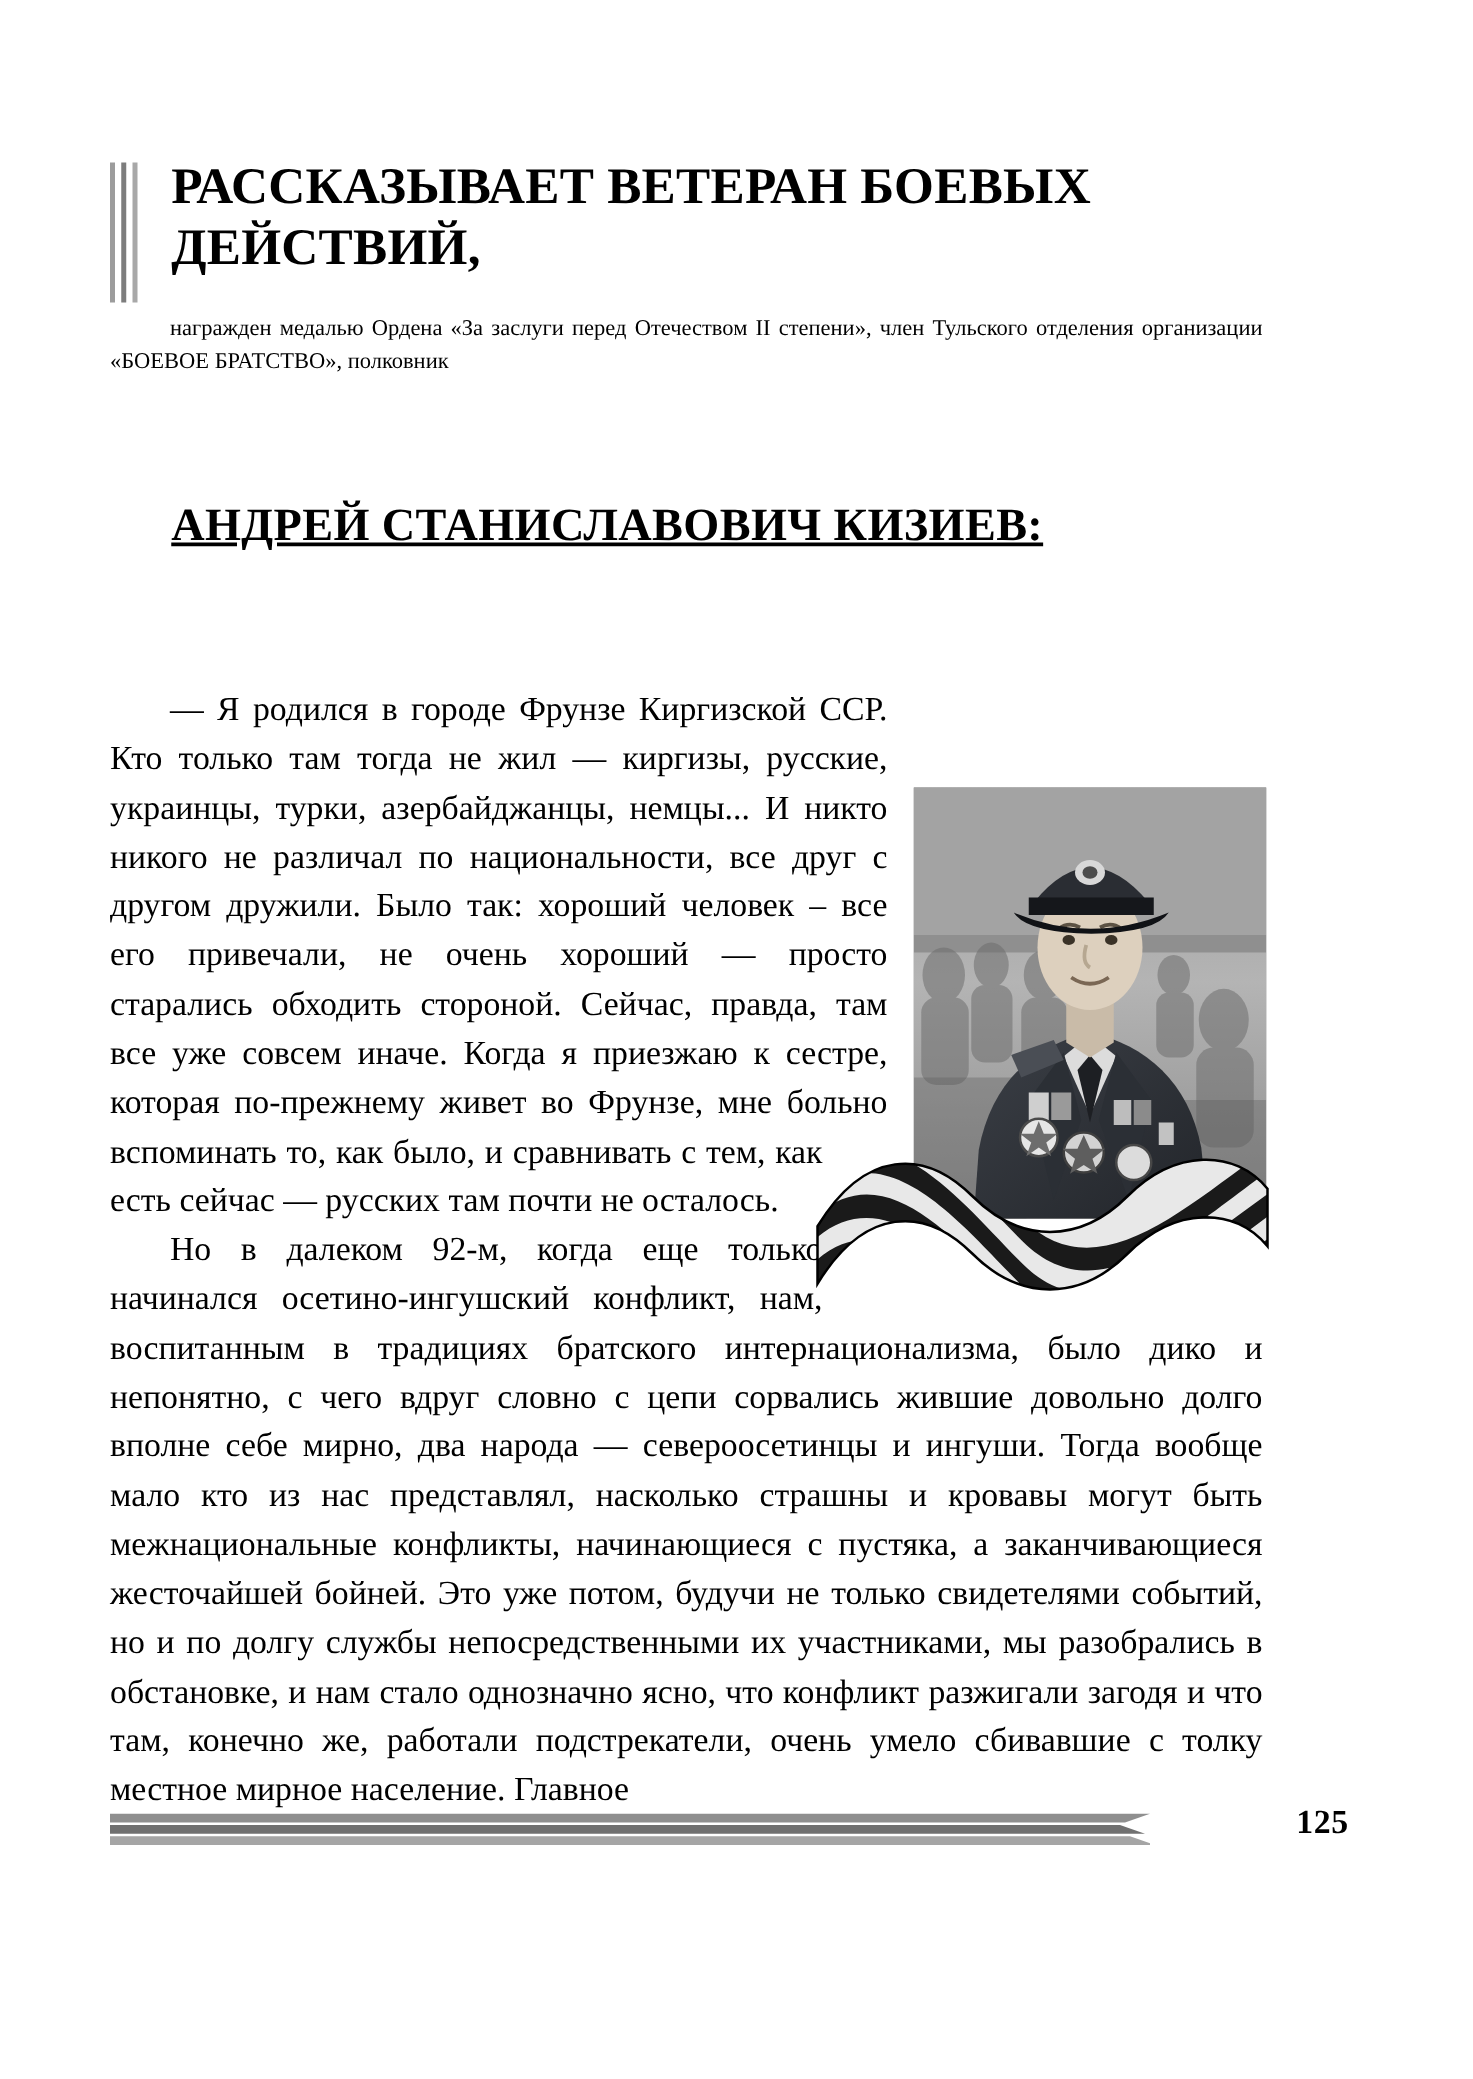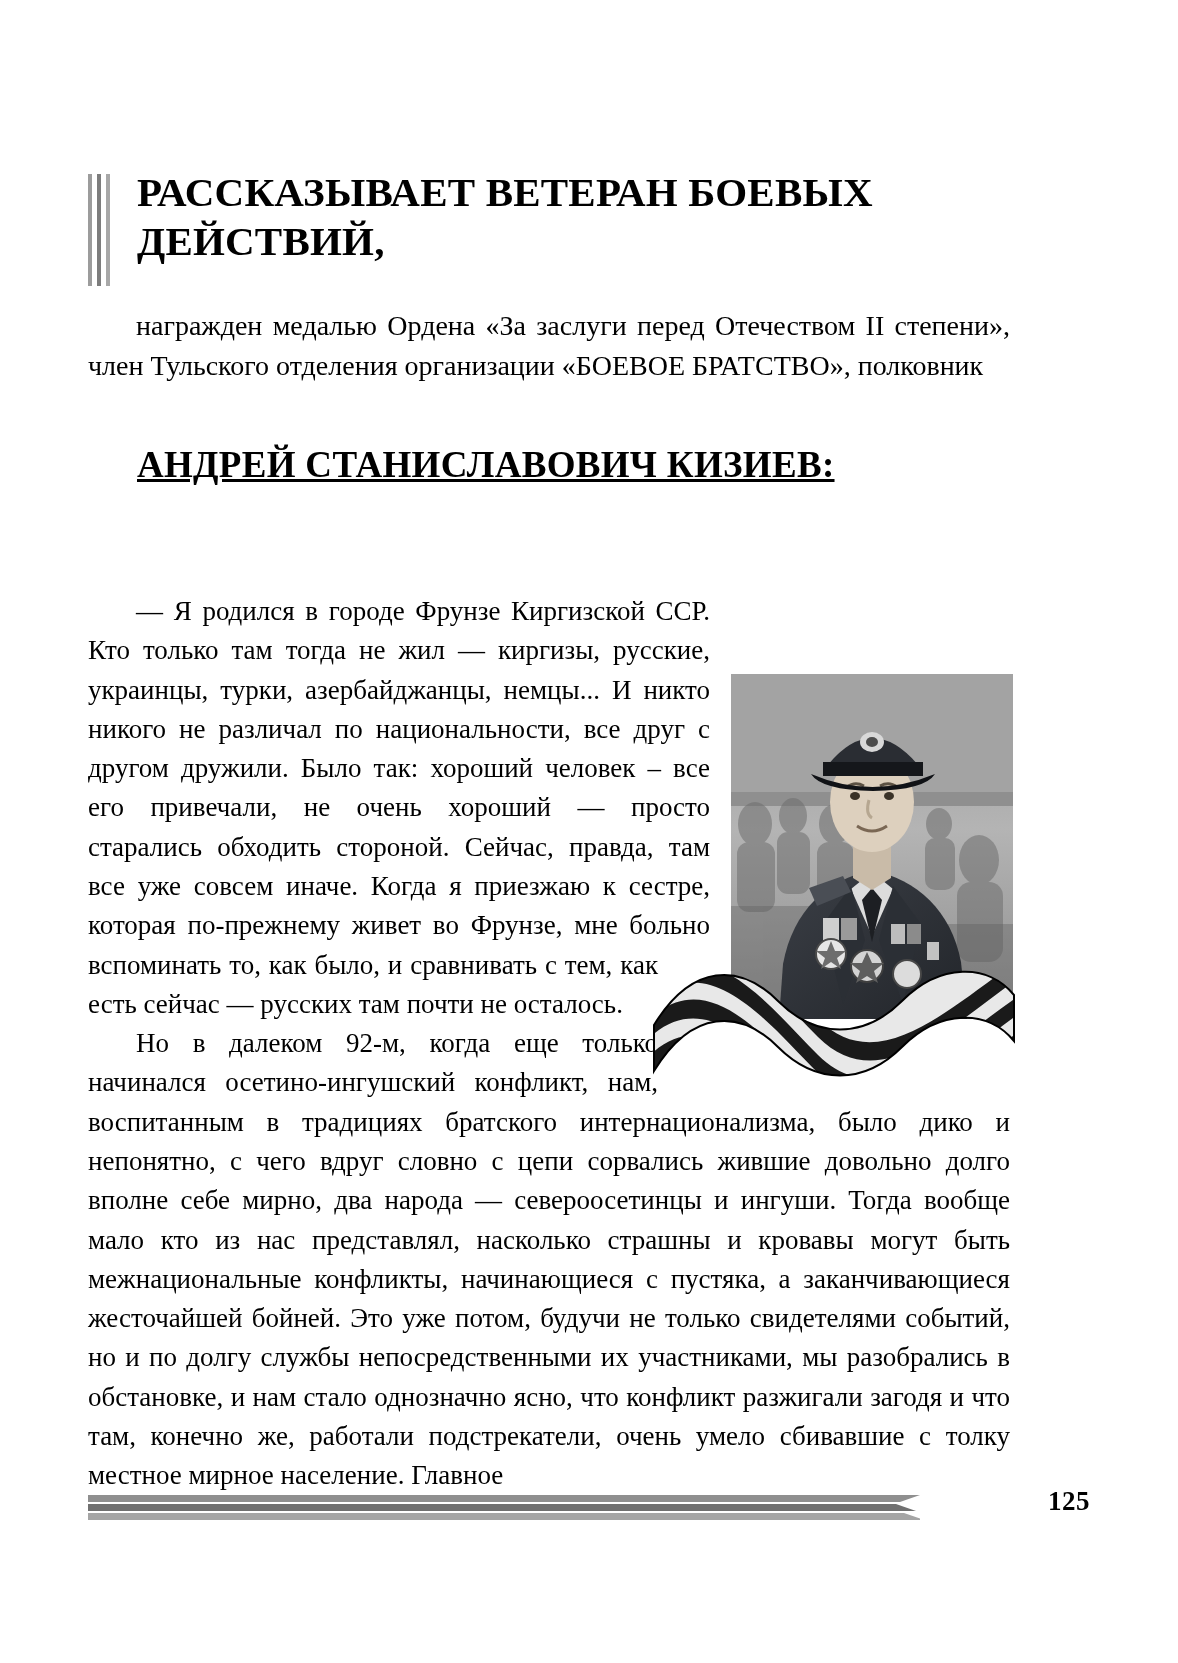--- a/index.html
+++ b/index.html
@@ -14,21 +14,20 @@
     font-family: "Liberation Serif", serif;
     color: #000000;
     overflow: hidden;
   }
 
   .page {
     position: absolute;
     left: 0; top: 0;
     width: 1178px;
     height: 1235px;
-    margin-top: 44px;
   }
 
   
   .head-wrap {
     position: absolute;
     left: 88px;
     top: 124px;
     width: 1000px;
   }
   .head-rules {
@@ -56,23 +55,23 @@
     font-size: 41px;
     line-height: 1.20;
     font-weight: bold;
     letter-spacing: 0.2px;
     text-transform: uppercase;
   }
 
   .subtitle {
     position: absolute;
     left: 88px;
-    top: 262px;
+    top: 250px;
     width: 922px;
-    font-size: 28px;
+    font-size: 18px;
     line-height: 1.42;
     text-align: justify;
     text-indent: 48px;
   }
 
   h2.person {
     position: absolute;
     left: 88px;
     top: 398px;
     width: 960px;
@@ -130,21 +129,21 @@
   
   .footer-rules {
     position: absolute;
     left: 88px;
     top: 1449px;
     width: 832px;
     height: 30px;
   }
   .page-number {
     position: absolute;
-    right: 88px;
+    right: 99px;
     top: 1442px;
     font-size: 27px;
     font-weight: bold;
     letter-spacing: 0.5px;
   }
 </style>
 </head>
 <body>
 
 <div class="page">

